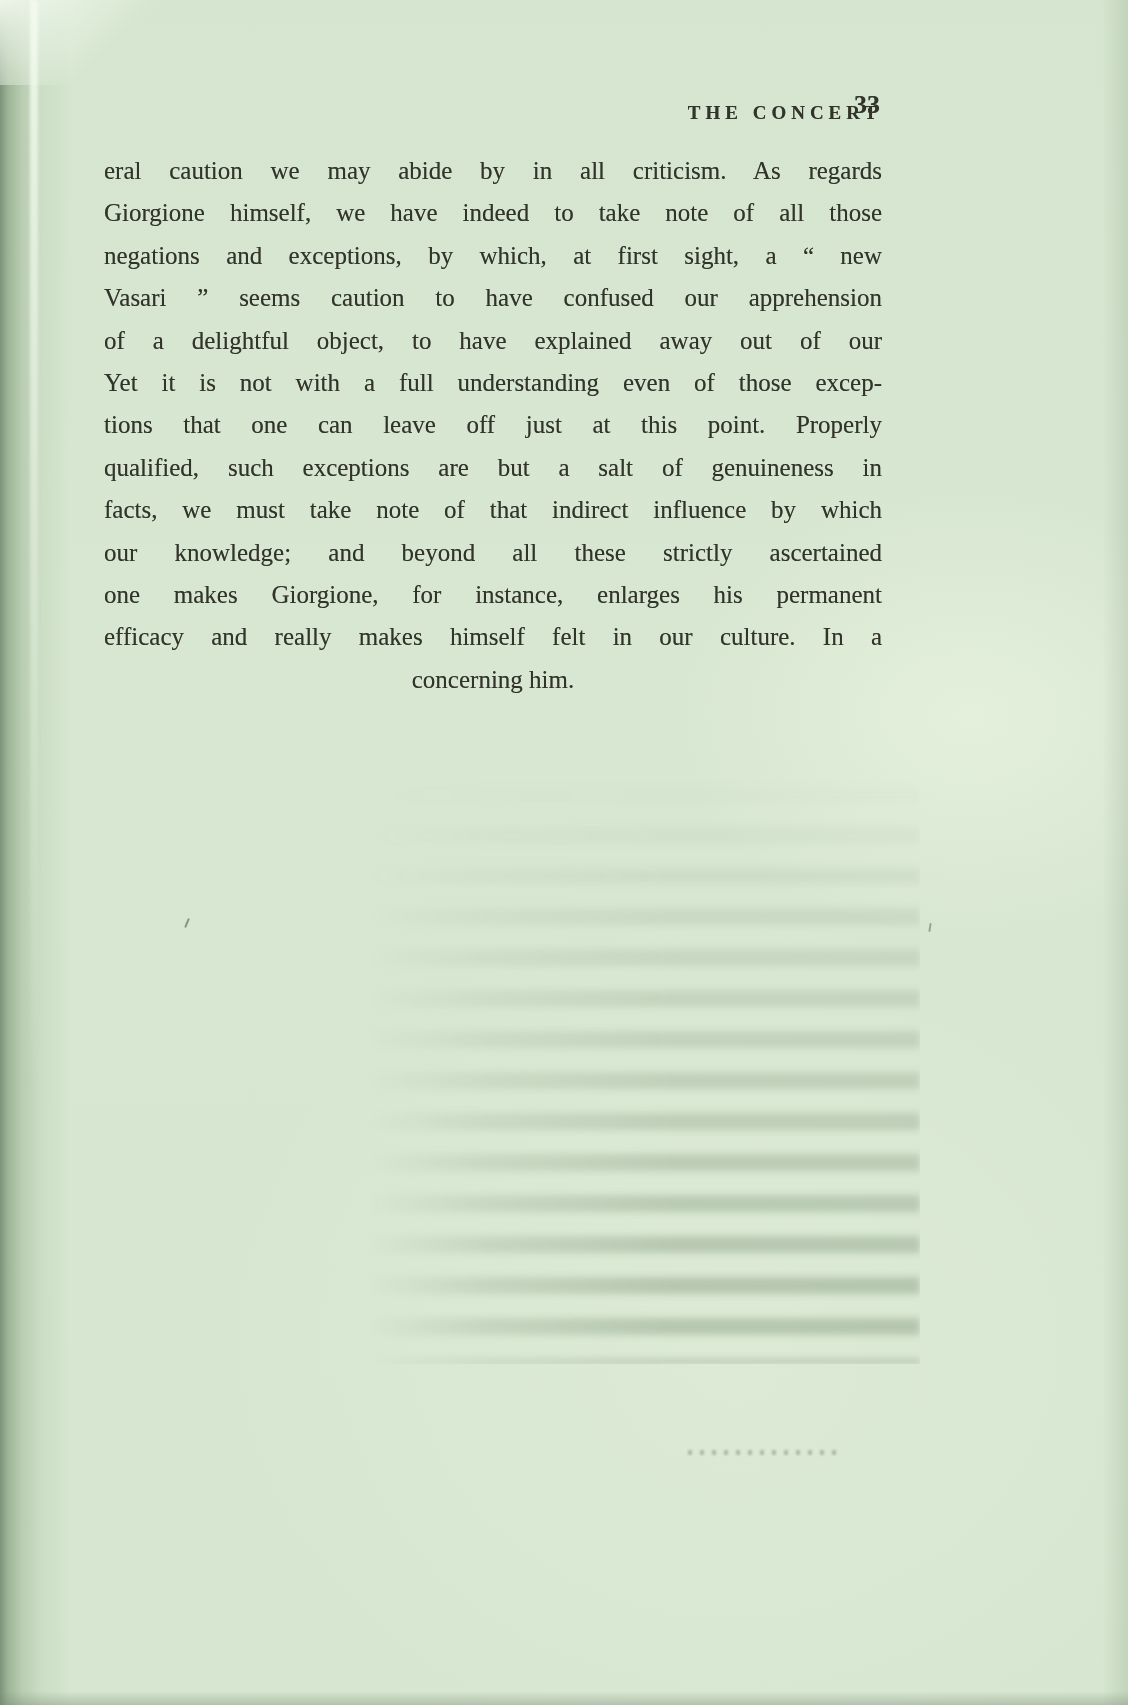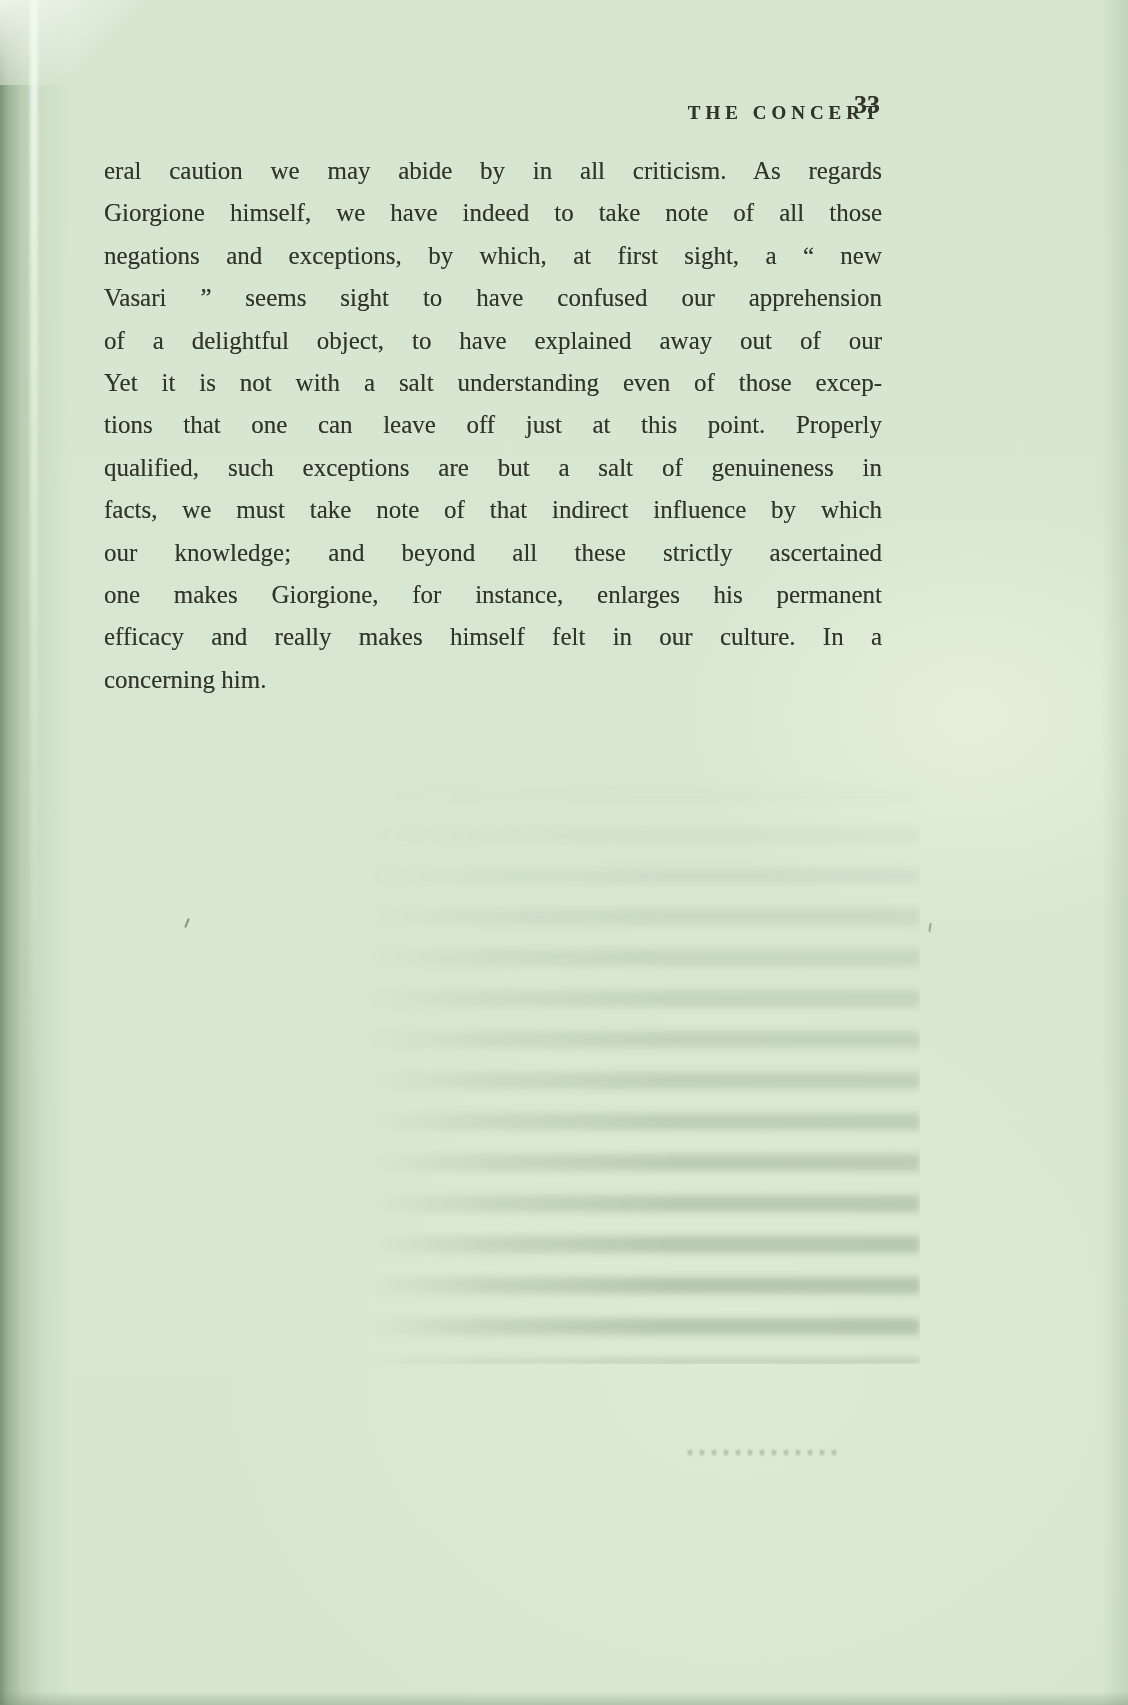--- a/index.html
+++ b/index.html
@@ -97,21 +97,21 @@
   }
   .line {
     height: 42.4px;
     line-height: 42.4px;
     white-space: normal;
   }
   .line.justified {
     text-align: justify;
     text-align-last: justify;
   }
-  .line.plain { text-align: left; }
+  .line.plain { text-align: center; }
   .italic { font-style: italic; }
 </style>
 </head>
 <body>
 
 <div class="scan">
 
   <div class="left-edge"></div>
   <div class="edge-highlight"></div>
   <div class="corner-light"></div>
@@ -127,23 +127,23 @@
 
   <div class="running-header">
     <span class="rh-title">THE CONCERT</span>
     <span class="rh-page">33</span>
   </div>
 
   <div class="text-block">
     <div class="line justified">eral caution we may abide by in all criticism.  As regards</div>
     <div class="line justified">Giorgione himself, we have indeed to take note of all those</div>
     <div class="line justified">negations and exceptions, by which, at first sight, a “ new</div>
-    <div class="line justified">Vasari ” seems sight to have confused our apprehension</div>
+    <div class="line justified">Vasari ” seems caution to have confused our apprehension</div>
     <div class="line justified">of a delightful object, to have explained away out of our</div>
-    <div class="line justified">Yet it is not with a salt understanding even of those excep-</div>
+    <div class="line justified">Yet it is not with a full understanding even of those excep-</div>
     <div class="line justified">tions that one can leave off just at this point.  Properly</div>
     <div class="line justified">qualified, such exceptions are but a salt of genuineness in</div>
     <div class="line justified">facts, we must take note of that indirect influence by which</div>
     <div class="line justified">our knowledge; and beyond all these strictly ascertained</div>
     <div class="line justified">one makes Giorgione, for instance, enlarges his permanent</div>
     <div class="line justified">efficacy and really makes himself felt in our culture.  In a</div>
     <div class="line plain">concerning him.</div>
   </div>
 
 </div>

